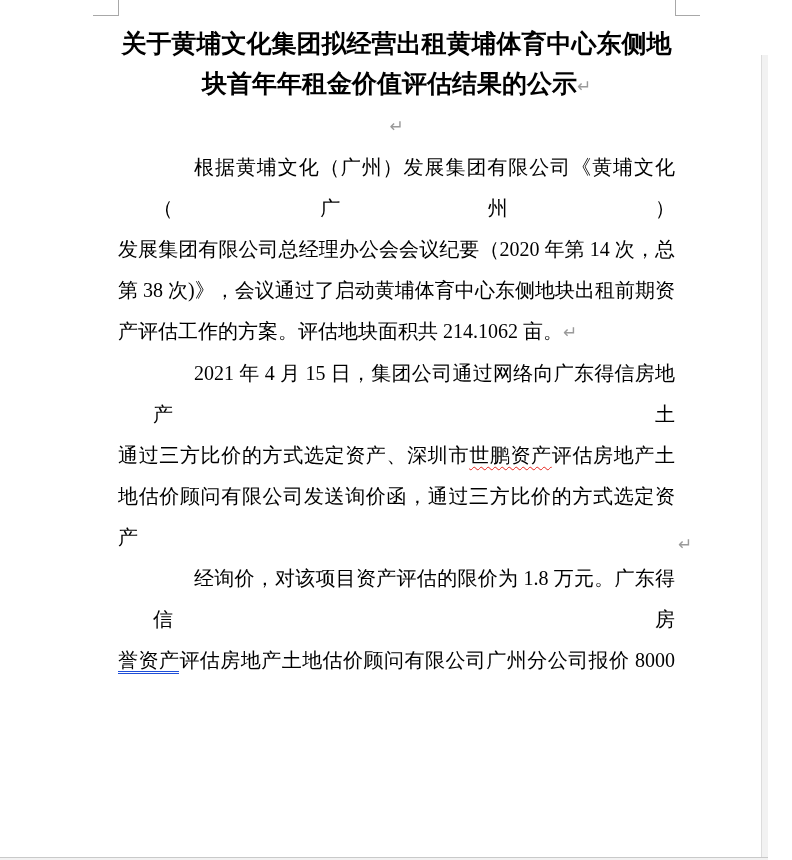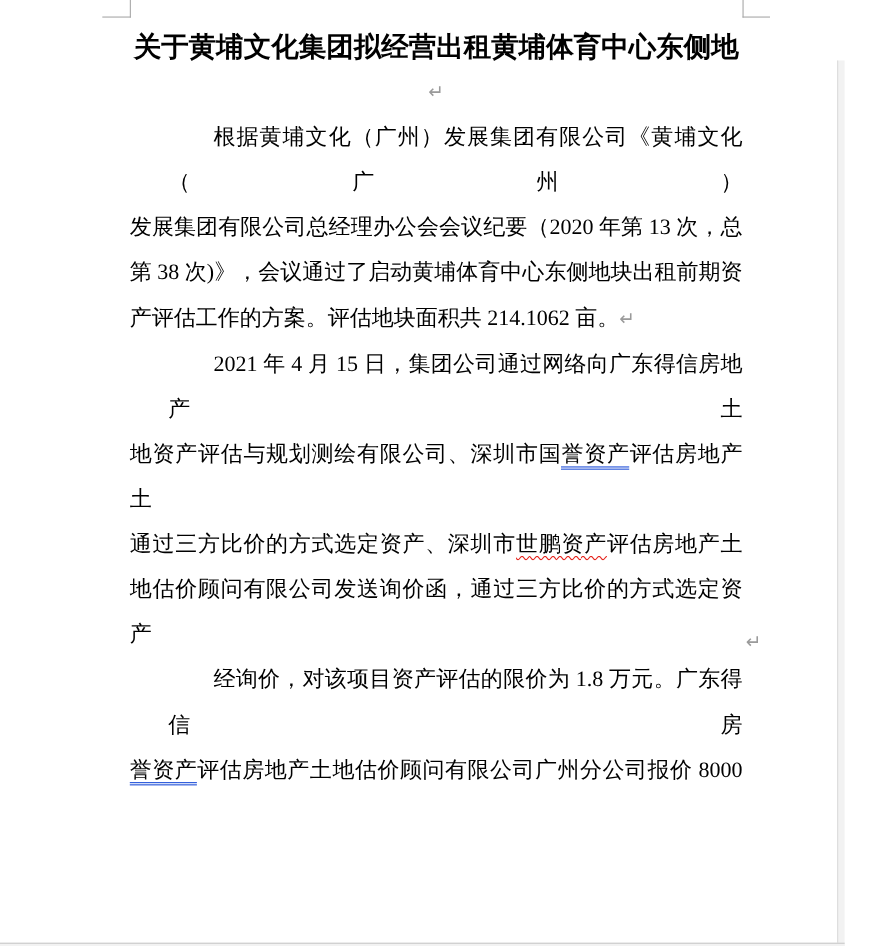--- a/index.html
+++ b/index.html
@@ -60,29 +60,29 @@
 
 <div class="page" style="--crop: #a8a8a8; --outside: #f2f2f2; --grammar: #1f4fd8; --spelling: #e5241d; --pilcrow: #9a9a9a;">
   <div class="crop crop-tl"></div>
   <div class="crop crop-tr"></div>
   <div class="edge-right"></div>
   <div class="edge-bottom"></div>
 
   <div class="content">
     <div class="title">
         <div class="title-line"><span>关于黄埔文化集团拟经营出租黄埔体育中心东侧地</span></div>
+        <div class="title-line"><span>块首年年租金价值评估结果的公示</span><span class="pilcrow">↵</span></div>
       </div>
     <div class="empty-line"><span class="pilcrow">↵</span></div>
     <div>
         <div class="body-line indent"><span>根据黄埔文化（广州）发展集团有限公司《黄埔文化（广州）</span></div>
-        <div class="body-line"><span>发展集团有限公司总经理办公会会议纪要（2020 年第 13 次，总</span></div>
+        <div class="body-line"><span>发展集团有限公司总经理办公会会议纪要（2020 年第 14 次，总</span></div>
         <div class="body-line"><span>第 38 次)》，会议通过了启动黄埔体育中心东侧地块出租前期资</span></div>
         <div class="body-line p-end"><span>产评估工作的方案。评估地块面积共 214.1062 亩。</span><span class="pilcrow">↵</span></div>
         <div class="body-line indent"><span>2021 年 4 月 15 日，集团公司通过网络向广东得信房地产土</span></div>
-        <div class="body-line"><span>地资产评估与规划测绘有限公司、深圳市国</span><span class="mark-grammar">誉资产</span><span>评估房地产土</span></div>
         <div class="body-line"><span>通过三方比价的方式选定资产、深圳市</span><span class="mark-spelling">世鹏资产</span><span>评估房地产土</span></div>
         <div class="body-line"><span>地估价顾问有限公司发送询价函，通过三方比价的方式选定资产</span></div>
         <div class="body-line"><span class="pilcrow outside">↵</span></div>
         <div class="body-line indent"><span>经询价，对该项目资产评估的限价为 1.8 万元。广东得信房</span></div>
         <div class="body-line"><span class="mark-grammar">誉资产</span><span>评估房地产土地估价顾问有限公司广州分公司报价 8000</span></div>
       </div>
   </div>
 </div>
 
 </body></html>

